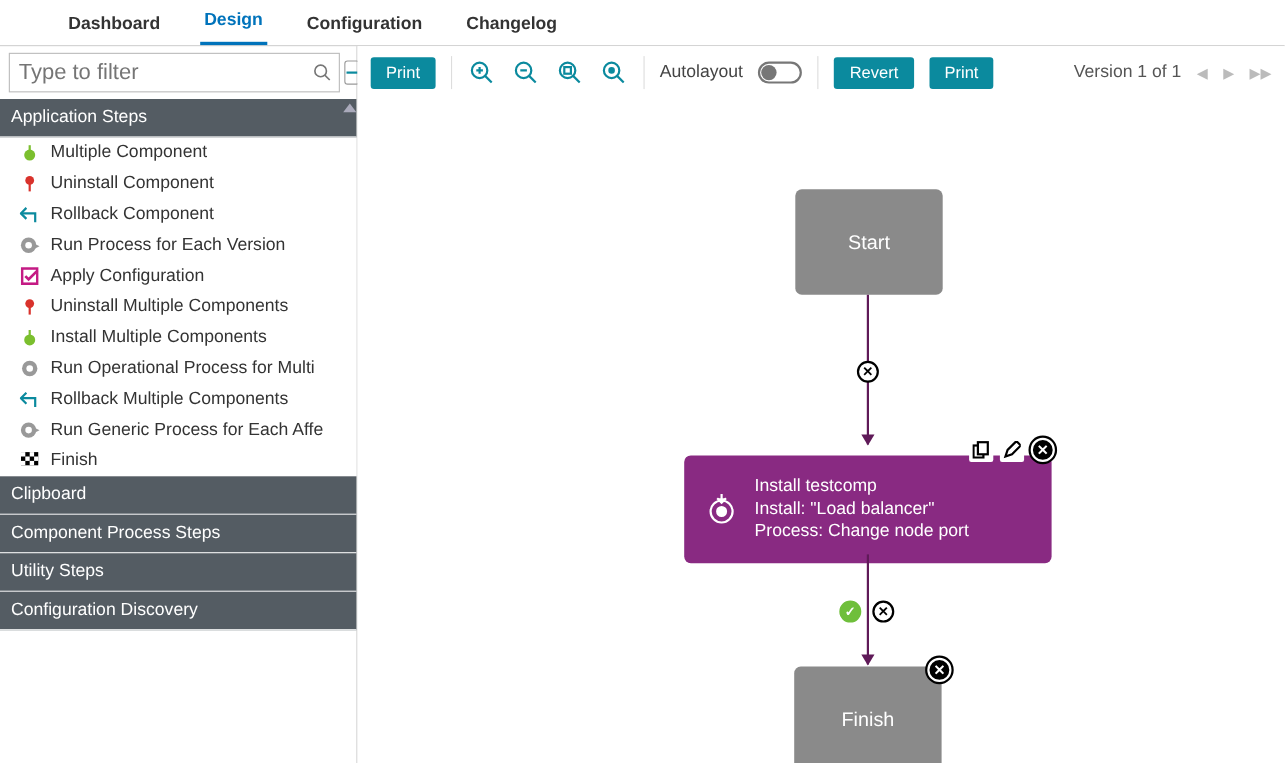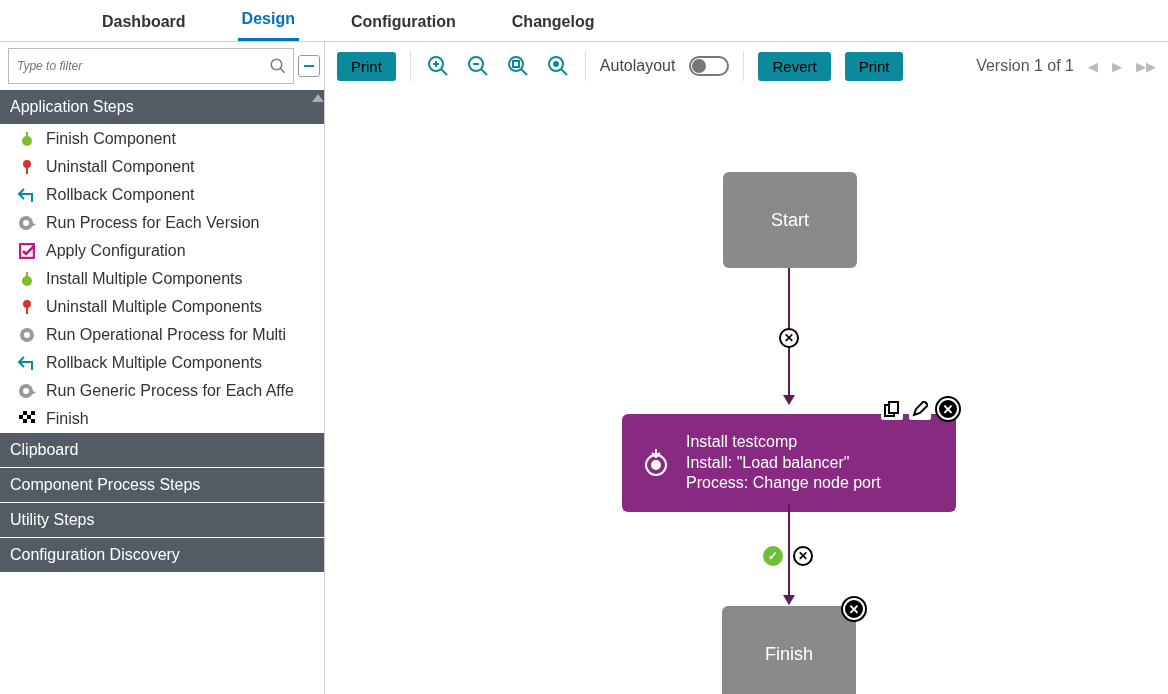--- a/index.html
+++ b/index.html
@@ -8,22 +8,22 @@
     font-family: "Helvetica Neue", Arial, sans-serif;
     font-size: 14px;
     color: #333;
     background: #fff;
     width: 1168px;
     height: 694px;
     overflow: hidden;
   }
   .tabs {
     display: flex;
-    gap: 48px;
-    padding: 4px 0 0 98px;
+    gap: 32px;
+    padding: 4px 0 0 58px;
     border-bottom: 1px solid #d0d0d0;
     height: 42px;
     align-items: flex-end;
   }
   .tab {
     padding: 8px 4px 10px 4px;
     font-size: 16px;
     font-weight: 600;
     color: #333;
     cursor: pointer;
@@ -54,22 +54,21 @@
     align-items: center;
     border: 1px solid #bbb;
     background: #fff;
     height: 36px;
     padding: 0 6px;
   }
   .filter-input {
     flex: 1;
     border: none;
     outline: none;
-    font-size: 12px;
-    font-style: italic;
+    font-size: 20px;
     color: #555;
     background: transparent;
   }
   .collapse-btn {
     width: 22px;
     height: 22px;
     border: 1px solid #999;
     border-radius: 3px;
     display: flex;
     align-items: center;
@@ -131,21 +130,21 @@
     padding: 8px 12px;
     height: 48px;
   }
   .tb-sep {
     width: 1px;
     height: 30px;
     background: #ddd;
   }
   .btn {
     background: #0b8a9e;
-    color: #000000;
+    color: #ffffff;
     border: none;
     border-radius: 3px;
     padding: 6px 14px;
     font-size: 15px;
     cursor: pointer;
   }
   .zoom-btn {
     width: 26px;
     height: 26px;
     color: #0b8a9e;
@@ -302,21 +301,21 @@
 
     <div class="section-header expanded">Application Steps</div>
     <div class="steps-list">
       <div class="step-item">
         <span class="step-icon">
             <svg width="16" height="16">
               <circle cx="8" cy="10" r="5" fill="#7bbf2e"></circle>
               <rect x="7" y="1" width="2" height="6" fill="#7bbf2e"></rect>
             </svg>
           </span>
-        <span>Finish Component</span>
+        <span>Multiple Component</span>
       </div>
       <div class="step-item">
         <span class="step-icon">
             <svg width="16" height="16">
               <circle cx="8" cy="5" r="4" fill="#d9322c"></circle>
               <rect x="7" y="8" width="2" height="7" fill="#d9322c"></rect>
             </svg>
           </span>
         <span>Uninstall Component</span>
       </div>
@@ -344,34 +343,34 @@
             <svg width="16" height="16" fill="none" stroke="#c41a84" stroke-width="2.5">
               <rect x="1" y="1" width="14" height="14"></rect>
               <path d="M4 8 L7 11 L15 3"></path>
             </svg>
           </span>
         <span>Apply Configuration</span>
       </div>
       <div class="step-item">
         <span class="step-icon">
             <svg width="16" height="16">
+              <circle cx="8" cy="5" r="4" fill="#d9322c"></circle>
+              <rect x="7" y="8" width="2" height="7" fill="#d9322c"></rect>
+            </svg>
+          </span>
+        <span>Uninstall Multiple Components</span>
+      </div>
+      <div class="step-item">
+        <span class="step-icon">
+            <svg width="16" height="16">
               <circle cx="8" cy="10" r="5" fill="#7bbf2e"></circle>
               <rect x="7" y="1" width="2" height="6" fill="#7bbf2e"></rect>
             </svg>
           </span>
         <span>Install Multiple Components</span>
-      </div>
-      <div class="step-item">
-        <span class="step-icon">
-            <svg width="16" height="16">
-              <circle cx="8" cy="5" r="4" fill="#d9322c"></circle>
-              <rect x="7" y="8" width="2" height="7" fill="#d9322c"></rect>
-            </svg>
-          </span>
-        <span>Uninstall Multiple Components</span>
       </div>
       <div class="step-item">
         <span class="step-icon">
             <svg width="16" height="16" fill="#999">
               <circle cx="8" cy="8" r="7"></circle>
               <circle cx="8" cy="8" r="3" fill="#fff"></circle>
             </svg>
           </span>
         <span>Run Operational Process for Multi</span>
       </div>

